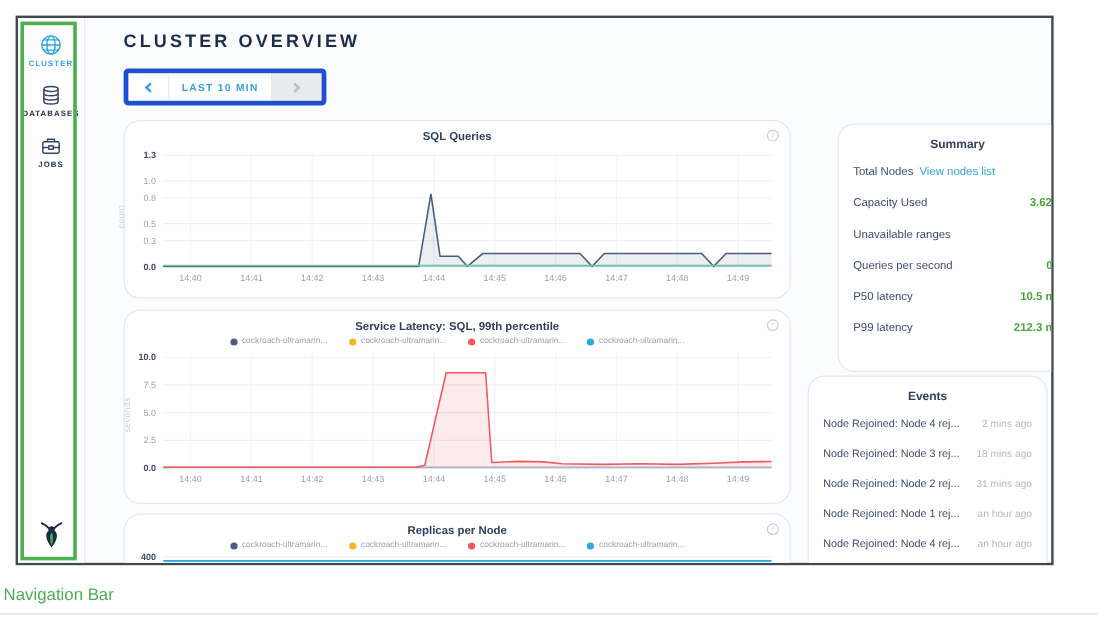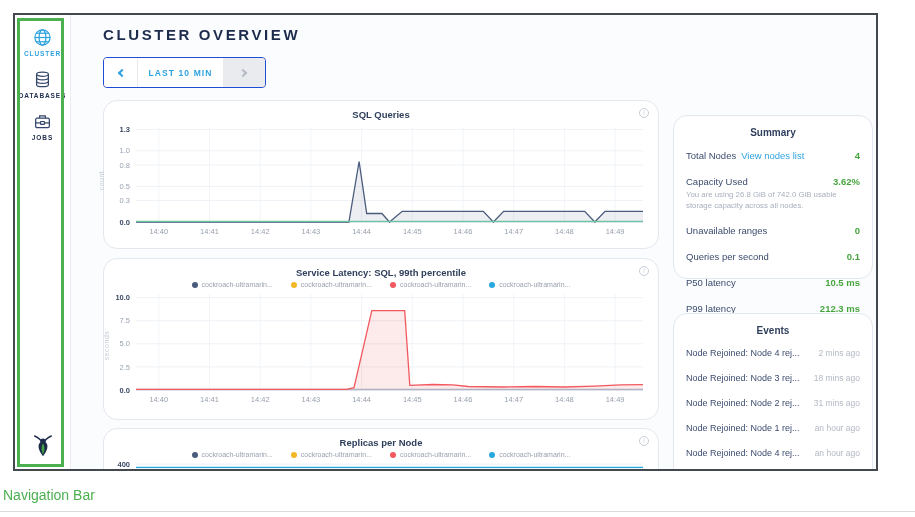--- a/index.html
+++ b/index.html
@@ -29,21 +29,21 @@
   .page-title { position:absolute; left:88px; top:11px; font-size:15px; font-weight:bold;
                 letter-spacing:2.6px; color:#1d2c4c; }
   .controls { position:absolute; left:88px; top:42px; display:flex; gap:14px; }
   .dd-btn { display:flex; align-items:center; gap:6px; height:31px; padding:0 13px;
             background:#fff; border:1px solid #e2e6ed; border-radius:4px; cursor:pointer;
             font-size:8.5px; font-weight:bold; letter-spacing:1.1px; }
   .dd-label { color:#5c6a84; }
   .dd-value { color:#2fa3e0; }
   .caret { width:0; height:0; border-left:4px solid transparent; border-right:4px solid transparent;
            border-top:5px solid #2fa3e0; margin-left:2px; }
-  .timesel { display:flex; height:31px; border:1px solid #1d4ed8; border-radius:4px;
+  .timesel { display:flex; height:31px; border:4px solid #1d4ed8; border-radius:4px;
              overflow:hidden; background:#fdba74; }
   .ts-btn { width:33px; display:flex; align-items:center; justify-content:center;
             background:#fff; border:none; cursor:pointer; }
   .ts-range { width:86px; display:flex; align-items:center; justify-content:center;
               border-left:1px solid #e9ebf0; font-size:8.5px; font-weight:bold;
               letter-spacing:1.1px; color:#2fa3e0; background:#fff; cursor:pointer; }
   .ts-next { width:42px; background:#e9ebef; }
   .chev { width:6px; height:6px; border-left:2px solid #2fa3e0; border-bottom:2px solid #2fa3e0; }
   .chev.left { transform:rotate(45deg); margin-left:3px; }
   .chev.right { transform:rotate(-135deg); margin-right:3px; border-color:#b6bbc6; }
@@ -60,21 +60,21 @@
           font-style:italic; cursor:pointer; }
   .legend { display:flex; justify-content:center; gap:18px; margin-top:3px; }
   .lg-item { display:flex; align-items:center; gap:4px; font-size:7px; color:#9aa1af; }
   .lg-dot { width:6px; height:6px; border-radius:50%; display:inline-block; }
   .ylab { position:absolute; left:-12px; top:52%; transform:rotate(-90deg); font-size:7px;
           letter-spacing:0.5px; color:#c6cbd6; }
   svg.chart { display:block; }
 
   
   .right-card { left:658px; width:200px; }
-  #summary-card { top:100px; height:164px; }
+  #summary-card { top:88px; height:207px;margin-left:25px; }
   #events-card  { top:298px; height:190px; }
   .panel-title { text-align:center; font-size:10px; font-weight:bold; color:#2f3f5c; padding:11px 0 4px; }
   .s-row { display:flex; align-items:baseline; padding:8px 12px 7px; }
   .s-label { font-size:9.5px; color:#3c4c6e; }
   .s-link { font-size:9.5px; color:#2fa3e0; margin-left:5px; text-decoration:none; cursor:pointer; }
   .s-value { margin-left:auto; font-size:9.5px; font-weight:bold; color:#47a53e; }
   .s-note { padding:0 12px 6px; font-size:7.8px; line-height:1.35; color:#a9afbd; margin-top:-4px; }
   .e-row { display:flex; align-items:baseline; padding:7.5px 12px; }
   .e-msg { font-size:9px; color:#3c4c6e; white-space:nowrap; }
   .e-time { margin-left:auto; font-size:8.5px; color:#b3b8c3; white-space:nowrap; padding-left:6px;text-align:center; }
@@ -267,21 +267,20 @@
       <div class="panel-title">Summary</div>
       <div class="s-row">
         <span class="s-label">Total Nodes</span>
         <a class="s-link">View nodes list</a>
         <span class="s-value">4</span>
       </div>
       <div class="s-row">
         <span class="s-label">Capacity Used</span>
         <span class="s-value">3.62%</span>
       </div>
-      <div class="s-note">You are using 26.8 GiB of 742.0 GiB usable storage capacity across all nodes.</div>
       <div class="s-row">
         <span class="s-label">Unavailable ranges</span>
         <span class="s-value">0</span>
       </div>
       <div class="s-row">
         <span class="s-label">Queries per second</span>
         <span class="s-value">0.1</span>
       </div>
       <div class="s-row">
         <span class="s-label">P50 latency</span>

